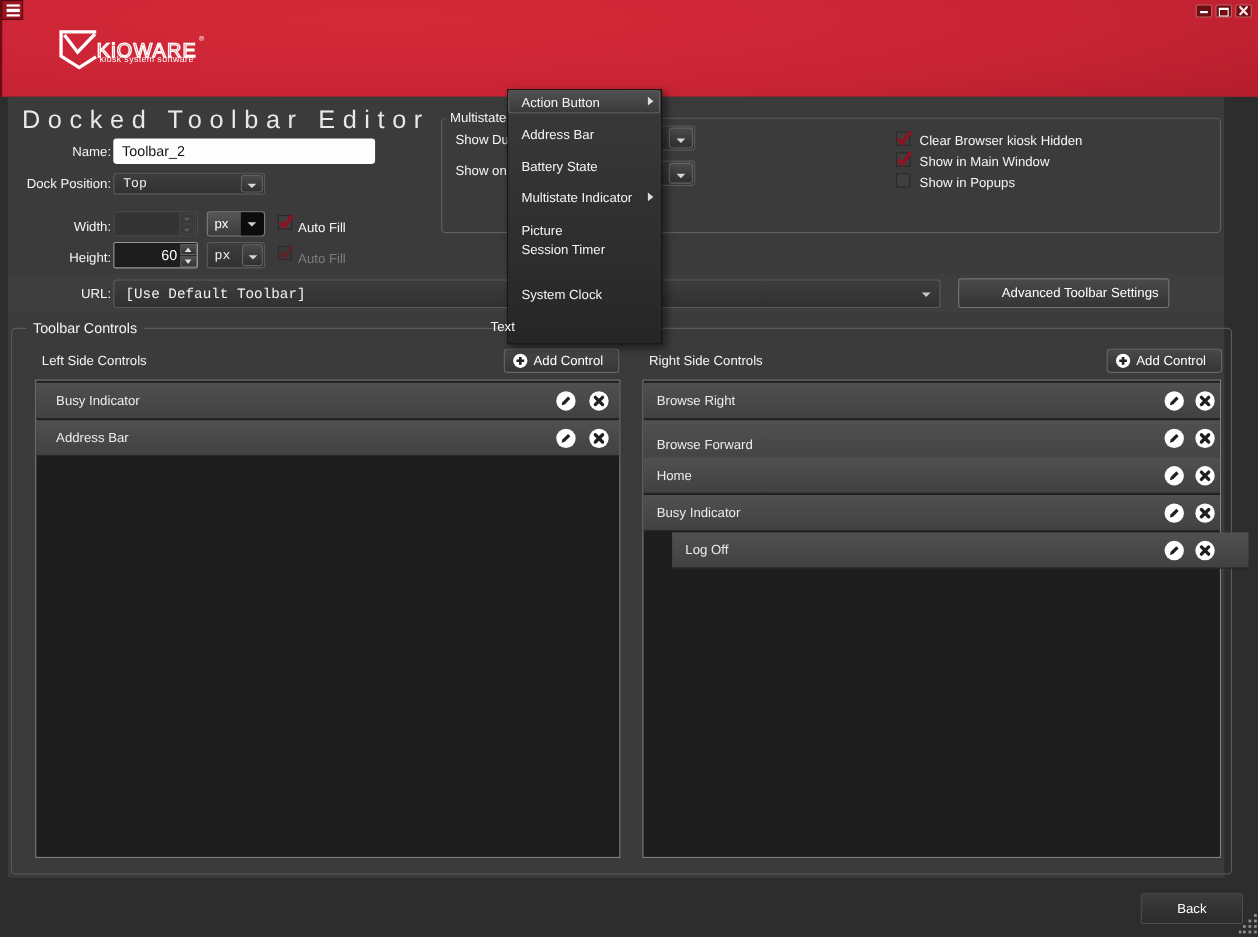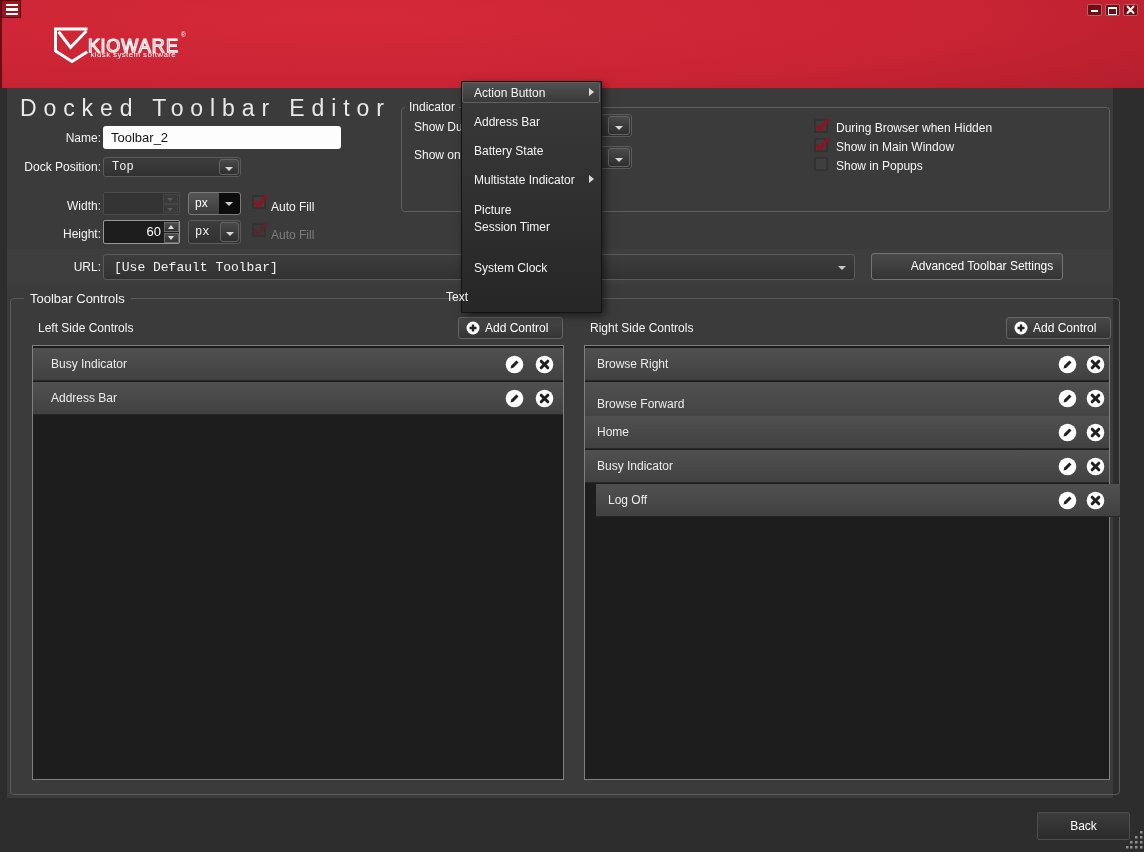--- a/index.html
+++ b/index.html
@@ -107,39 +107,39 @@
 
 <div class="abs" style="left:7px;top:249px;width:1106px;height:35px;background:rgba(255,255,255,0.02);"></div>
 <div class="rlbl" style="top:260px;">URL:</div>
 <div class="dd" style="left:103px;top:254px;width:752px;height:26px;">
   <div style="position:absolute;left:10px;top:0;line-height:25px;color:#f2f2f2;font-size:13px;">[Use Default Toolbar]</div>
   <div class="tri" style="right:8px;top:11px;border-top-color:#c9c9c9;"></div>
 </div>
 <div class="abs" style="left:871px;top:253px;width:192px;height:27px;background:linear-gradient(#4a4a4a,#343434);border:1px solid #757575;border-radius:3px;box-sizing:border-box;color:#fff;font-size:12px;text-align:center;line-height:25px;padding-left:30px;">Advanced Toolbar Settings</div>
 
 <div class="abs" style="left:401px;top:107px;width:709px;height:105px;border:1px solid #5e5e5e;border-radius:4px;box-sizing:border-box;"></div>
-<div class="abs" style="left:405px;top:100px;background:#3b3b3b;padding:0 4px;color:#f5f5f5;font-size:12px;line-height:14px;">Indicator</div>
+<div class="abs" style="left:405px;top:100px;background:#3b3b3b;padding:0 4px;color:#f5f5f5;font-size:12px;line-height:14px;">Multistate</div>
 <div class="lbl" style="left:414px;top:120px;">Show During</div>
 <div class="dd" style="left:505px;top:114px;width:127px;height:23px;">
   <div class="ddbtn" style="width:22px;">
       <div class="tri" style="left:6px;top:8.5px;"></div>
     </div>
 </div>
 <div class="lbl" style="left:414px;top:148px;">Show on Idle</div>
 <div class="dd" style="left:505px;top:146px;width:127px;height:23px;">
   <div class="ddbtn" style="width:22px;">
       <div class="tri" style="left:6px;top:8.5px;"></div>
     </div>
 </div>
 
 <svg class="abs" style="left:814px;top:117px;" width="17" height="17" viewBox="0 0 17 17">
   <rect x="1" y="3" width="12" height="12" fill="#3e3e3e" stroke="#282828"></rect>
   <path d="M2.5,9 L6.2,13 L14,2.6" fill="none" stroke="#8c1322" stroke-width="3.5"></path>
 </svg>
-<div class="lbl" style="left:836px;top:121px;">During Browser when Hidden</div>
+<div class="lbl" style="left:836px;top:121px;">Clear Browser kiosk Hidden</div>
 <svg class="abs" style="left:814px;top:136px;" width="17" height="17" viewBox="0 0 17 17">
   <rect x="1" y="3" width="12" height="12" fill="#3e3e3e" stroke="#282828"></rect>
   <path d="M2.5,9 L6.2,13 L14,2.6" fill="none" stroke="#8c1322" stroke-width="3.5"></path>
 </svg>
 <div class="lbl" style="left:836px;top:140px;">Show in Main Window</div>
 <svg class="abs" style="left:814px;top:155px;" width="17" height="17" viewBox="0 0 17 17">
   <rect x="1" y="3" width="12" height="12" fill="#3f3f3f" stroke="#2b2b2b"></rect>
 </svg>
 <div class="lbl" style="left:836px;top:159px;">Show in Popups</div>
 
@@ -178,21 +178,21 @@
   </div>
 <div class="row" style="left:585px;top:382px;width:524px;height:44px;">
     <div class="rowtxt" style="left:12px;">Browse Forward</div>
   </div>
 <div class="row" style="left:585px;top:416px;width:524px;height:33px;">
     <div class="rowtxt" style="left:12px;">Home</div>
   </div>
 <div class="row" style="left:585px;top:450px;width:524px;height:33px;">
     <div class="rowtxt" style="left:12px;">Busy Indicator</div>
   </div>
-<div class="row" style="left:596px;top:484px;width:524px;height:33px;">
+<div class="row" style="left:611px;top:484px;width:524px;height:33px;">
     <div class="rowtxt" style="left:12px;">Log Off</div>
   </div>
 
 <svg class="abs" style="left:505px;top:355px;" width="19" height="19">
     <circle cx="9.5" cy="9.5" r="8.8" fill="#fff"></circle>
     <path d="M5.5,13.5 L6.3,10.6 L11.4,5.5 L13.5,7.6 L8.4,12.7 Z" fill="#1f1f1f"></path>
   </svg>
 <svg class="abs" style="left:535px;top:355px;" width="19" height="19">
     <circle cx="9.5" cy="9.5" r="8.8" fill="#fff"></circle>
     <path d="M6.2,6.2 L12.8,12.8 M12.8,6.2 L6.2,12.8" stroke="#1f1f1f" stroke-width="3" stroke-linecap="round"></path>

